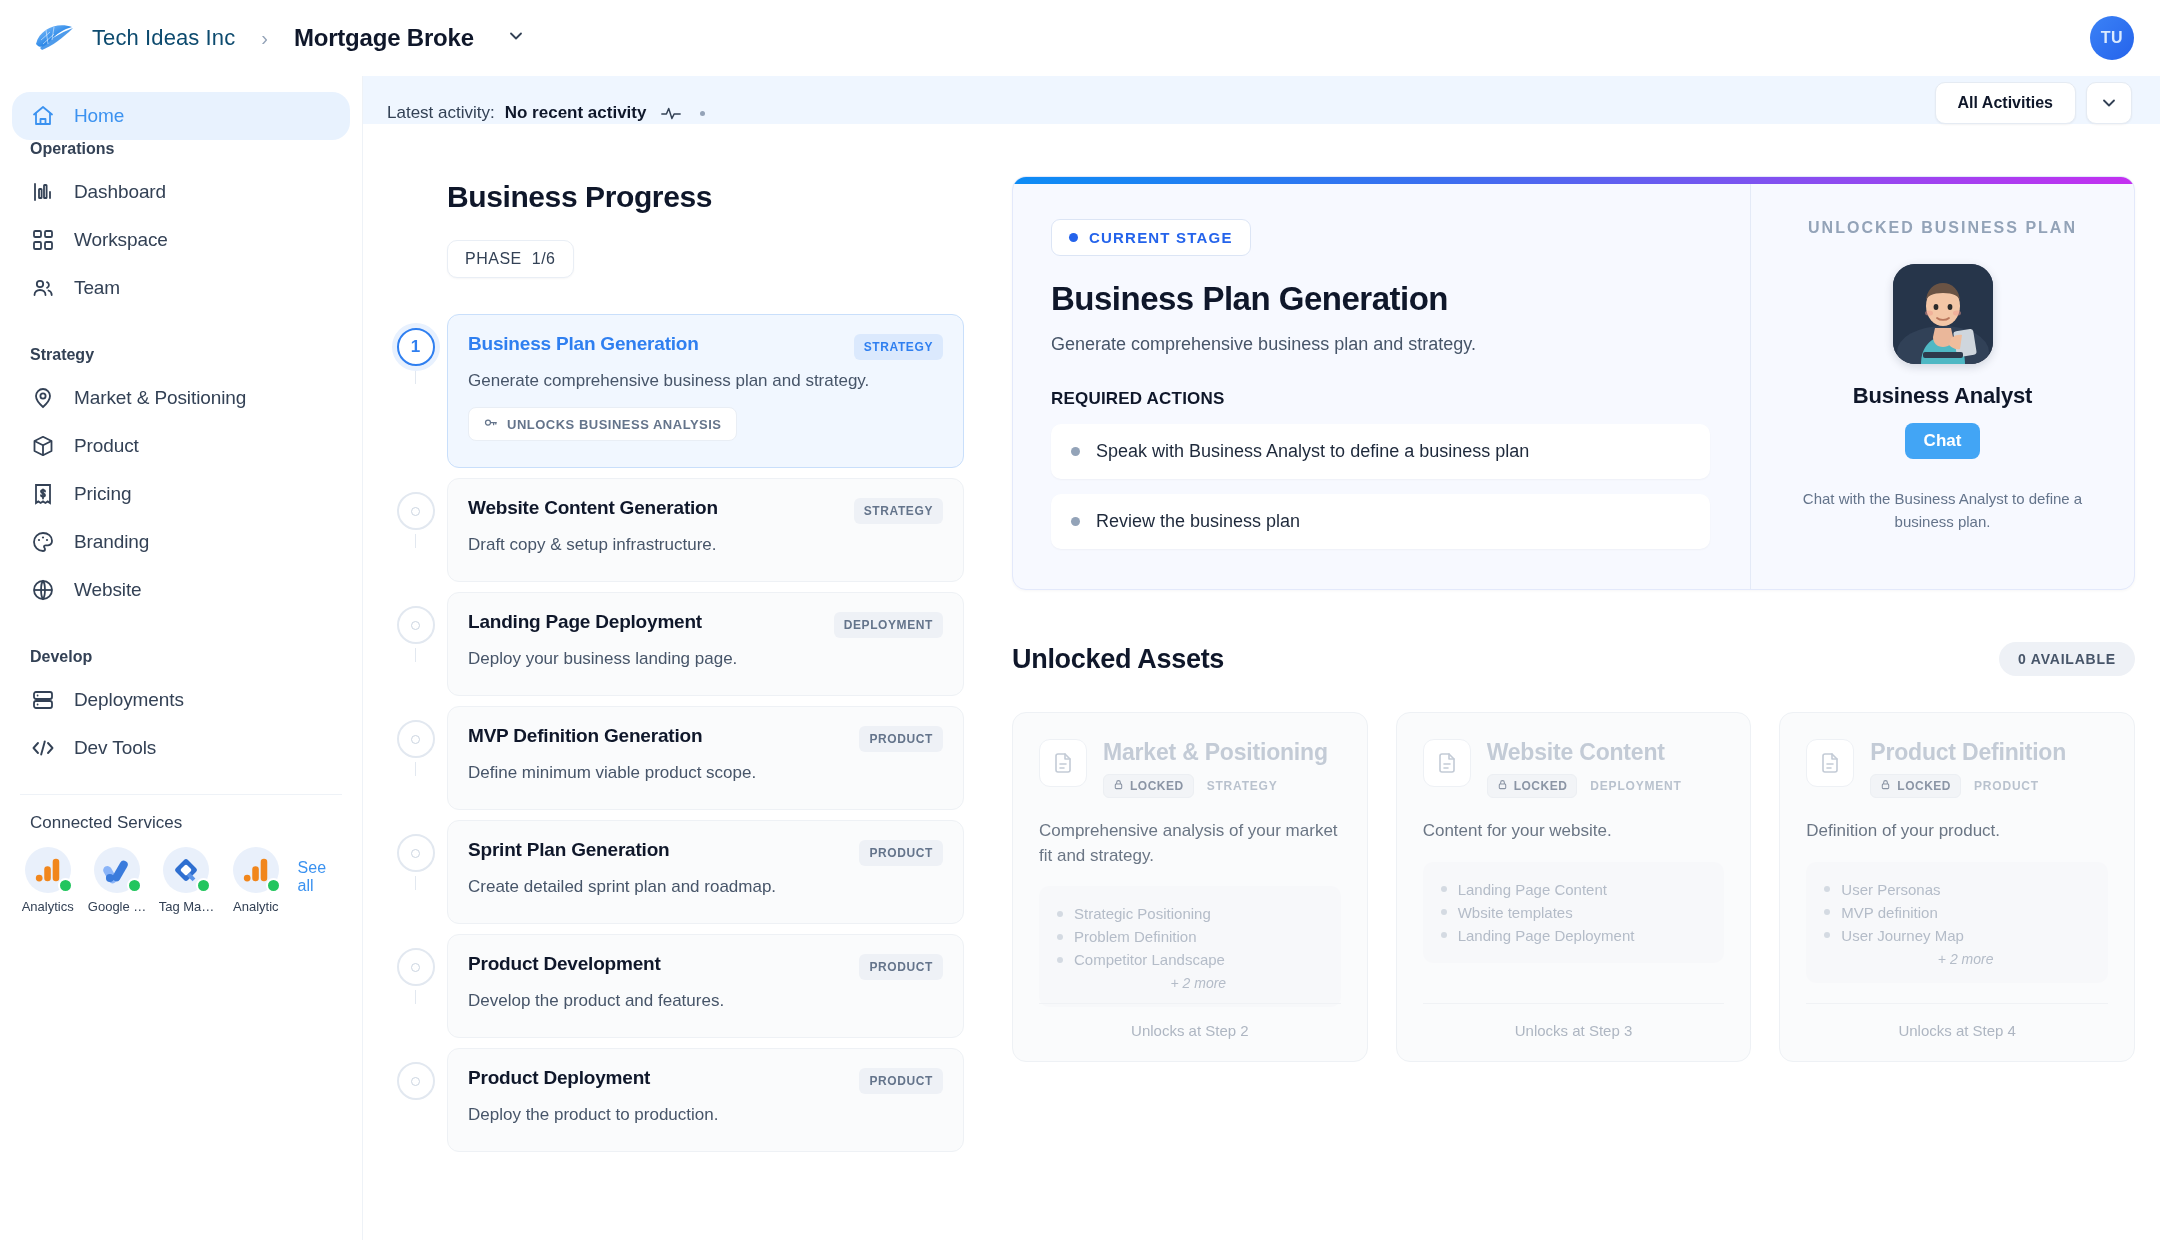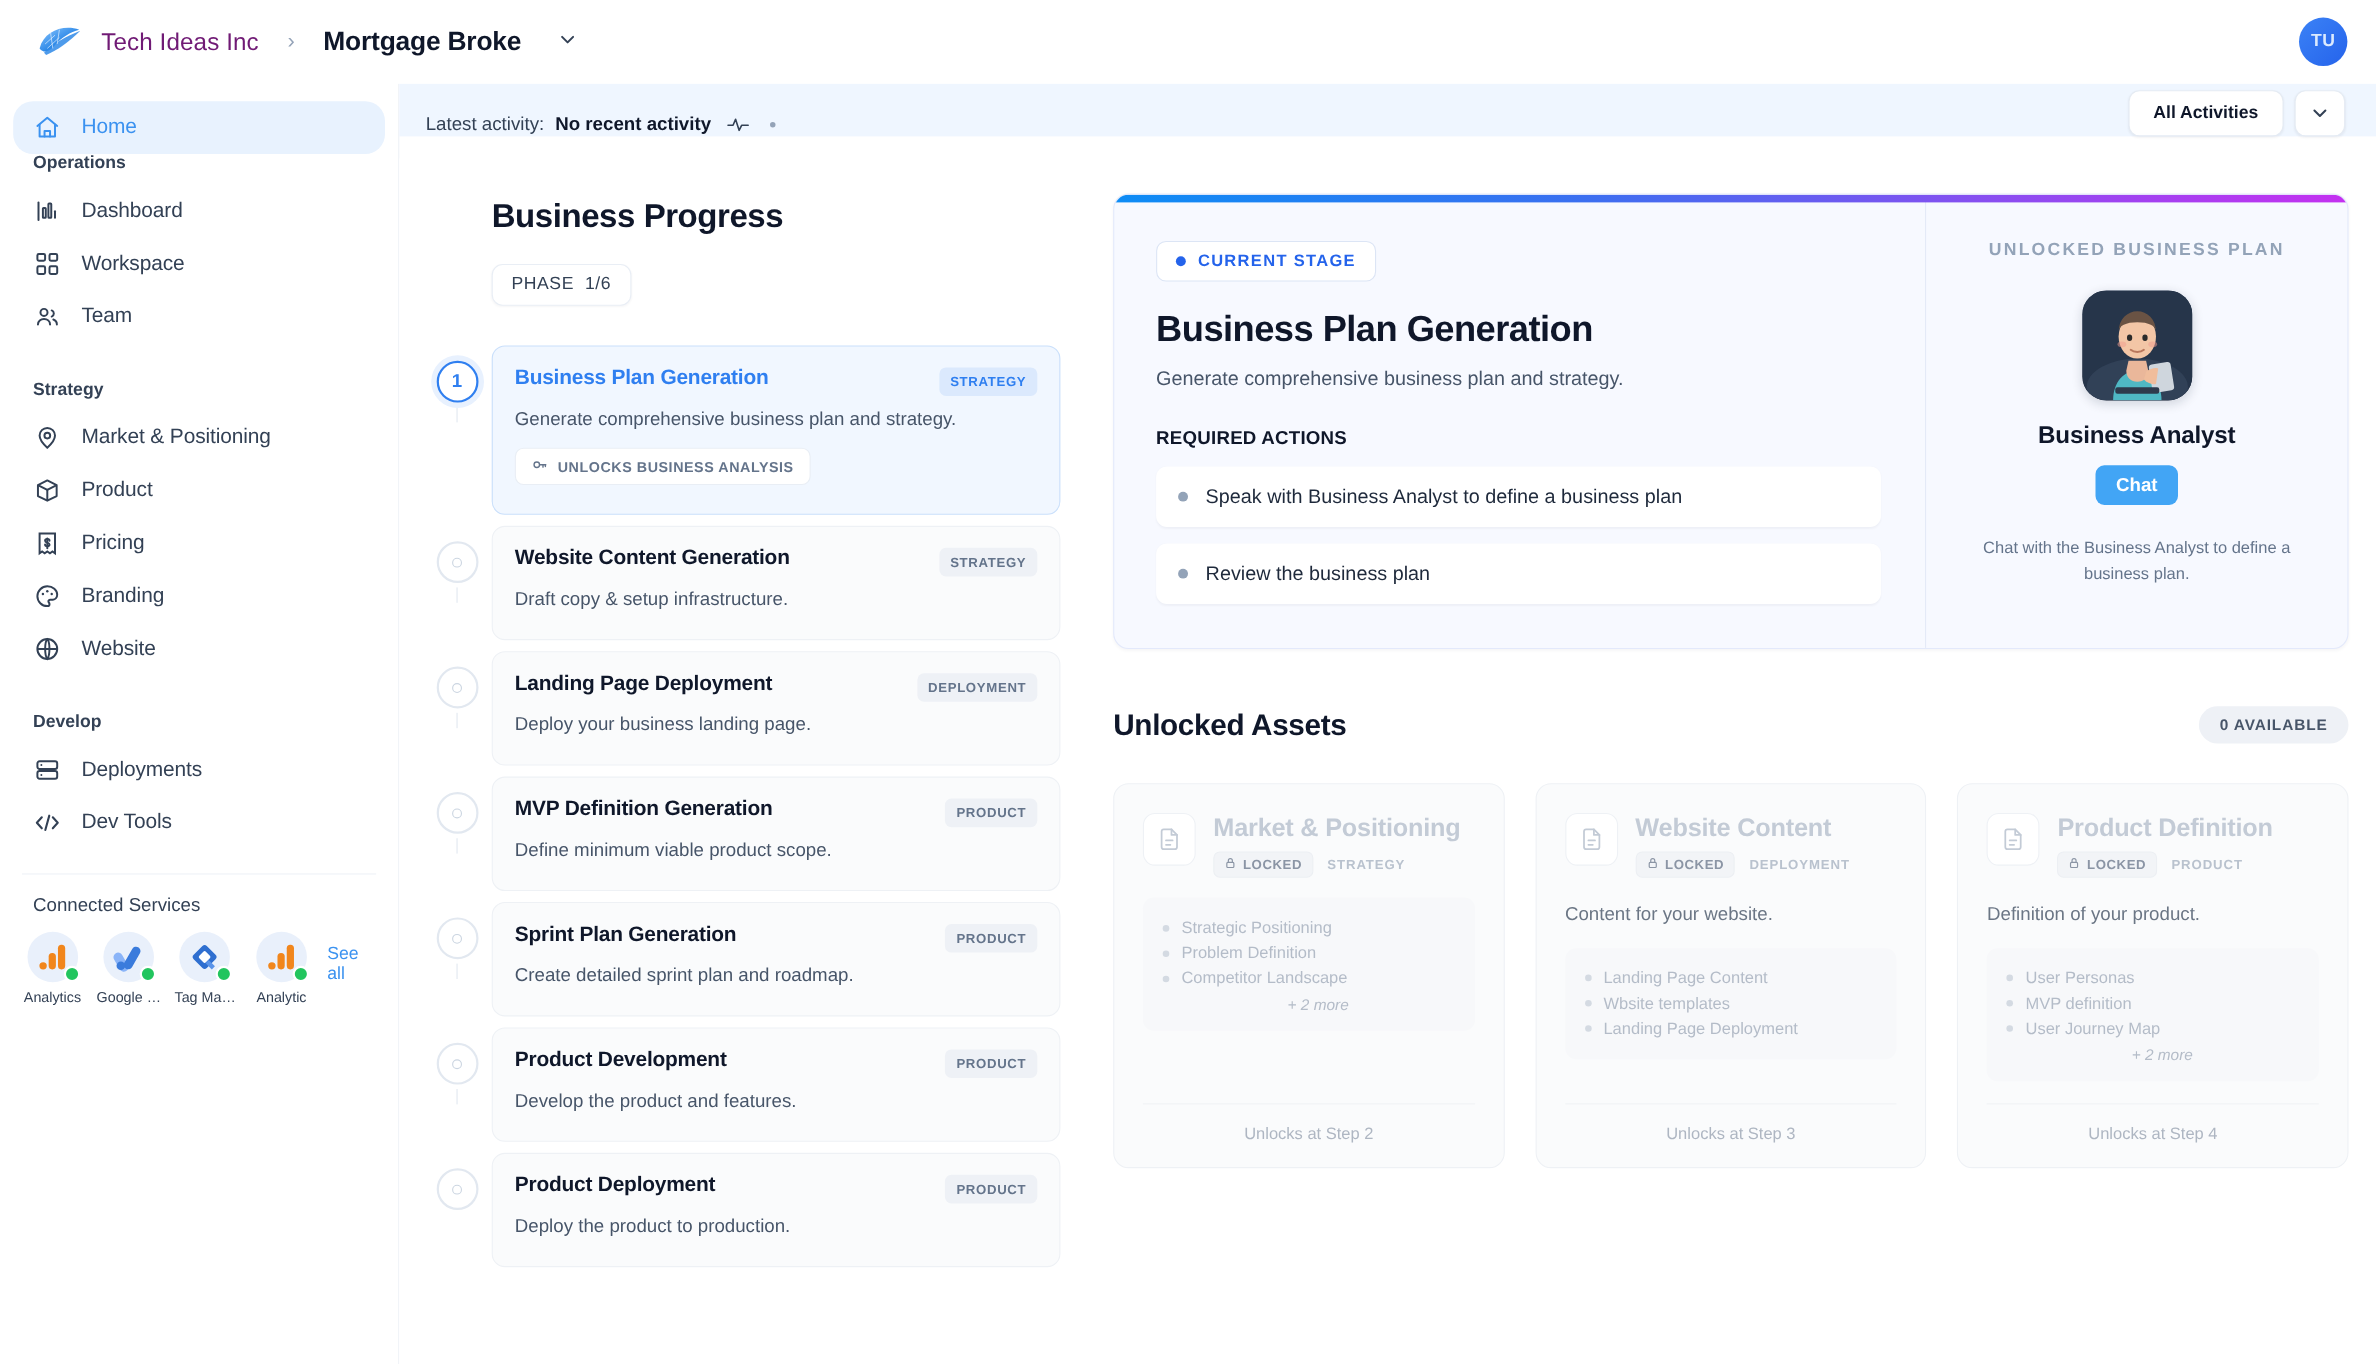--- a/index.html
+++ b/index.html
@@ -15,21 +15,21 @@
   
   #topbar {
     position: absolute; top: 0; left: 0; width: 2160px; height: 76px;
     background: #ffffff;
     display: flex; align-items: center;
     z-index: 30;
   }
   #brand-group { display: flex; align-items: center; padding-left: 30px; gap: 14px; }
   #logo-mark { width: 48px; height: 40px; display: block; }
   .brand-name {
-    font-size: 22px; color: #701a75; font-weight: 400; letter-spacing: .1px;
+    font-size: 22px; color: #0c4a6e; font-weight: 400; letter-spacing: .1px;
   }
   .crumb-sep { color: #94a3b8; font-size: 20px; margin: 0 12px; }
   .project-name { font-size: 24px; font-weight: 700; color: #0f172a; letter-spacing: -.2px; }
   .chev-down-top { margin-left: 18px; color: #334155; display:inline-block; }
   #avatar {
     position: absolute; right: 26px; top: 16px;
     width: 44px; height: 44px; border-radius: 50%;
     background: linear-gradient(135deg, #3b82f6 0%, #2563eb 100%);
     color: #dbeafe; font-size: 16px; font-weight: 700;
     display: flex; align-items: center; justify-content: center;
@@ -688,20 +688,21 @@
                       <rect x="5" y="11" width="14" height="10" rx="2"></rect>
                       <path d="M8 11V7.5a4 4 0 0 1 8 0V11"></path>
                     </svg>
                 </span>
                 <span>LOCKED</span>
               </span>
               <span class="asset-cat">STRATEGY</span>
             </div>
           </div>
         </div>
+        <div class="asset-desc">Comprehensive analysis of your market fit and strategy.</div>
         <div class="asset-list">
           <div class="asset-list-item">
               <span class="ad"></span>
               <span>Strategic Positioning</span>
             </div>
           <div class="asset-list-item">
               <span class="ad"></span>
               <span>Problem Definition</span>
             </div>
           <div class="asset-list-item">

